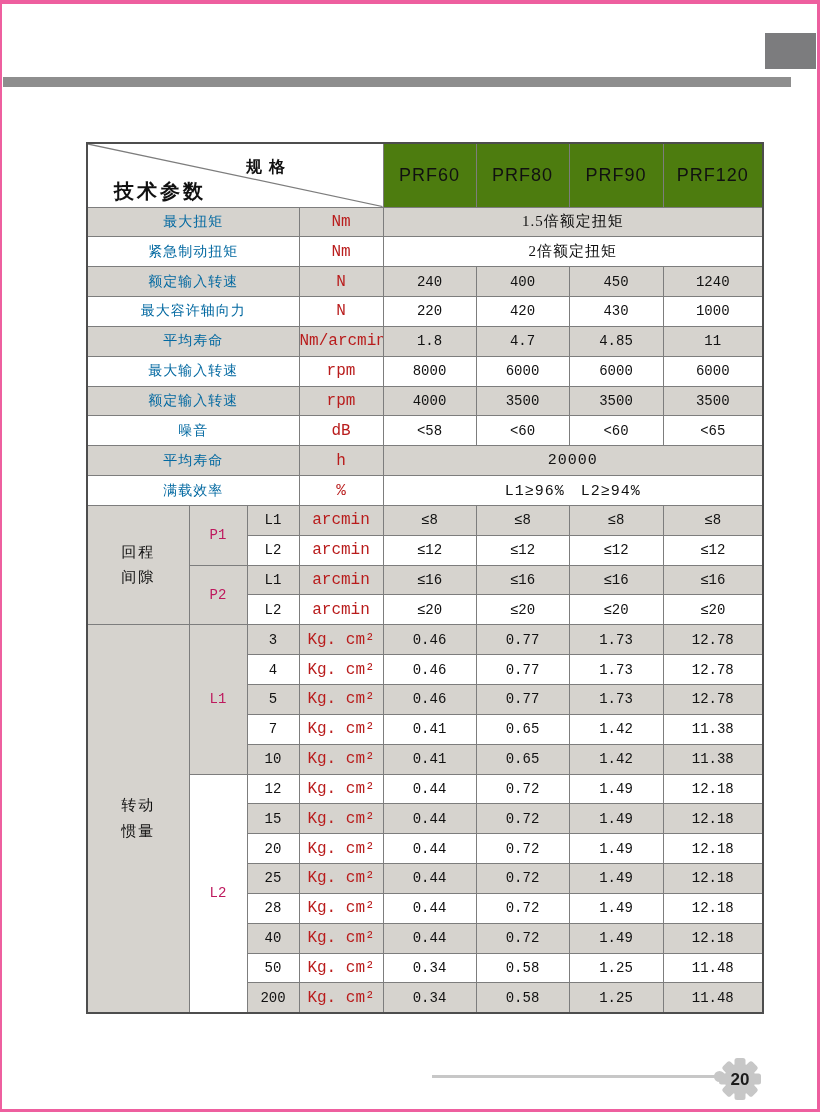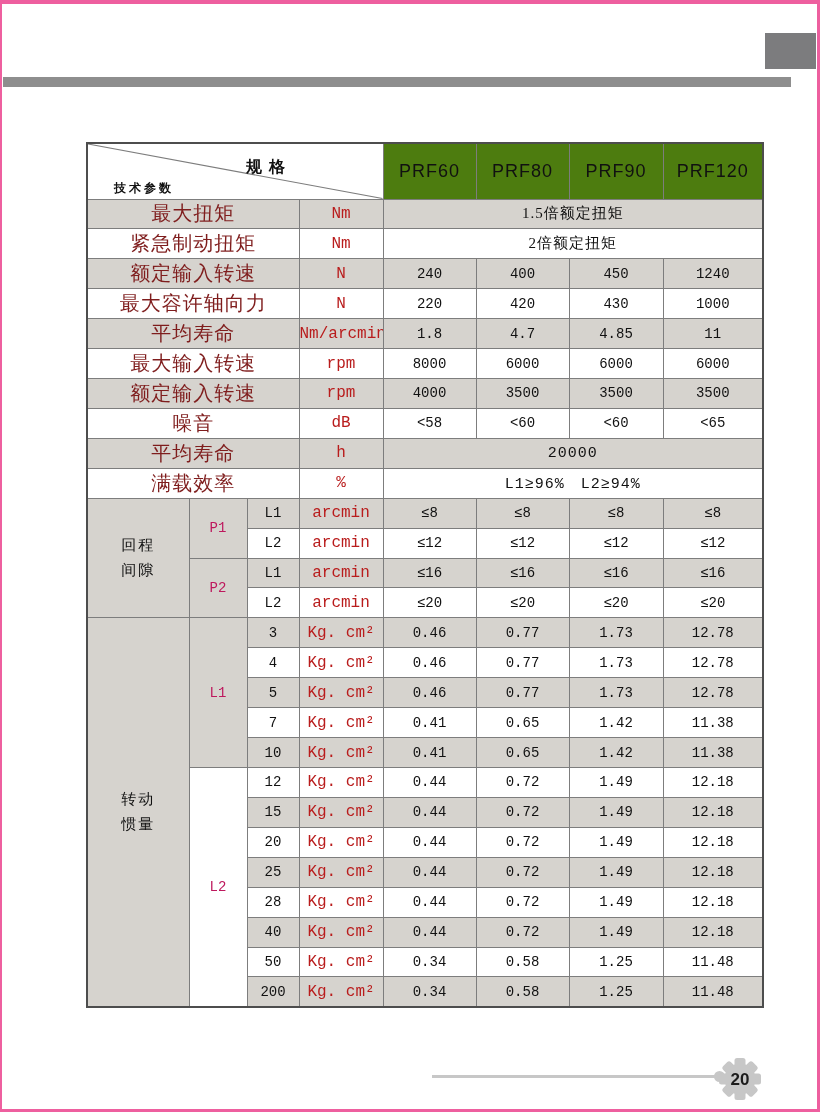--- a/index.html
+++ b/index.html
@@ -34,45 +34,45 @@
   
   table.spec{
     position:absolute;left:84px;top:138px;width:676px;height:866px;
     border-collapse:collapse;table-layout:fixed;background:#fff;
     border:2px solid #4d4d4d;
   }
   table.spec th,table.spec td{
     border:1px solid #7d7d7d;text-align:center;vertical-align:middle;
     padding:0;overflow:hidden;
   }
-  thead tr{height:56px;}
+  thead tr{height:64px;}
   tbody tr{height:29.85px;}
   tr.stripe td{background:var(--row-stripe-gray,#d6d3ce);}
   
-  td.param{font-family:Liberation Sans, sans-serif;font-size:20px;letter-spacing:1px;color:#7f1d1d;}
+  td.param{font-family:Liberation Sans, sans-serif;font-size:14px;letter-spacing:1px;color:#0369a1;}
   td.unit{font-family:"Liberation Mono",monospace;font-size:16px;color:#b91c1c;margin-left:18px;}
   td.val{font-family:"Liberation Mono",monospace;font-size:14px;color:#111;}
   td.span-val{font-family:"Liberation Mono",monospace;font-size:15px;letter-spacing:1px;color:#111;}
   td.span-cn{font-family:"Liberation Serif",serif;font-size:15px;letter-spacing:1px;color:#111;}
   td.sub{font-family:"Liberation Mono",monospace;font-size:14px;color:#111;}
   td.pivot{font-family:"Liberation Mono",monospace;font-size:14px;color:#be185d;background:#fff;}
   td.group{
     font-family:"Liberation Serif",serif;font-size:15px;letter-spacing:2px;
     line-height:1.7;white-space:pre-line;background:#fff;color:#111;margin-top:48px;
   }
   th.model{font-size:18px;font-weight:400;letter-spacing:1px;background:#4d7c0f;color:#111;
     font-family:"Liberation Sans",sans-serif;}
   th.corner{position:relative;background:#fff;font-weight:400;}
   th.corner svg{position:absolute;left:0;top:0;width:100%;height:100%;display:block;}
   .corner-top{
     position:absolute;left:158px;top:13px;font-size:16px;letter-spacing:7px;
     font-family:"Liberation Serif",serif;font-weight:700;color:#111;white-space:nowrap;
   }
   .corner-bottom{
-    position:absolute;left:26px;bottom:2px;font-size:12px;letter-spacing:3px;
+    position:absolute;left:26px;bottom:2px;font-size:20px;letter-spacing:3px;
     font-family:"Liberation Serif",serif;font-weight:700;color:#111;white-space:nowrap;
   }
   
   .footer-line{position:absolute;left:430px;top:1071px;width:286px;height:3px;
     background:var(--footer-gray,#c7c7c7);}
   .footer-dot{position:absolute;left:712px;top:1067px;width:11px;height:11px;
     border-radius:50%;background:var(--footer-gray,#c7c7c7);}
   .gear{position:absolute;left:714px;top:1051px;}
 </style>
 </head>

